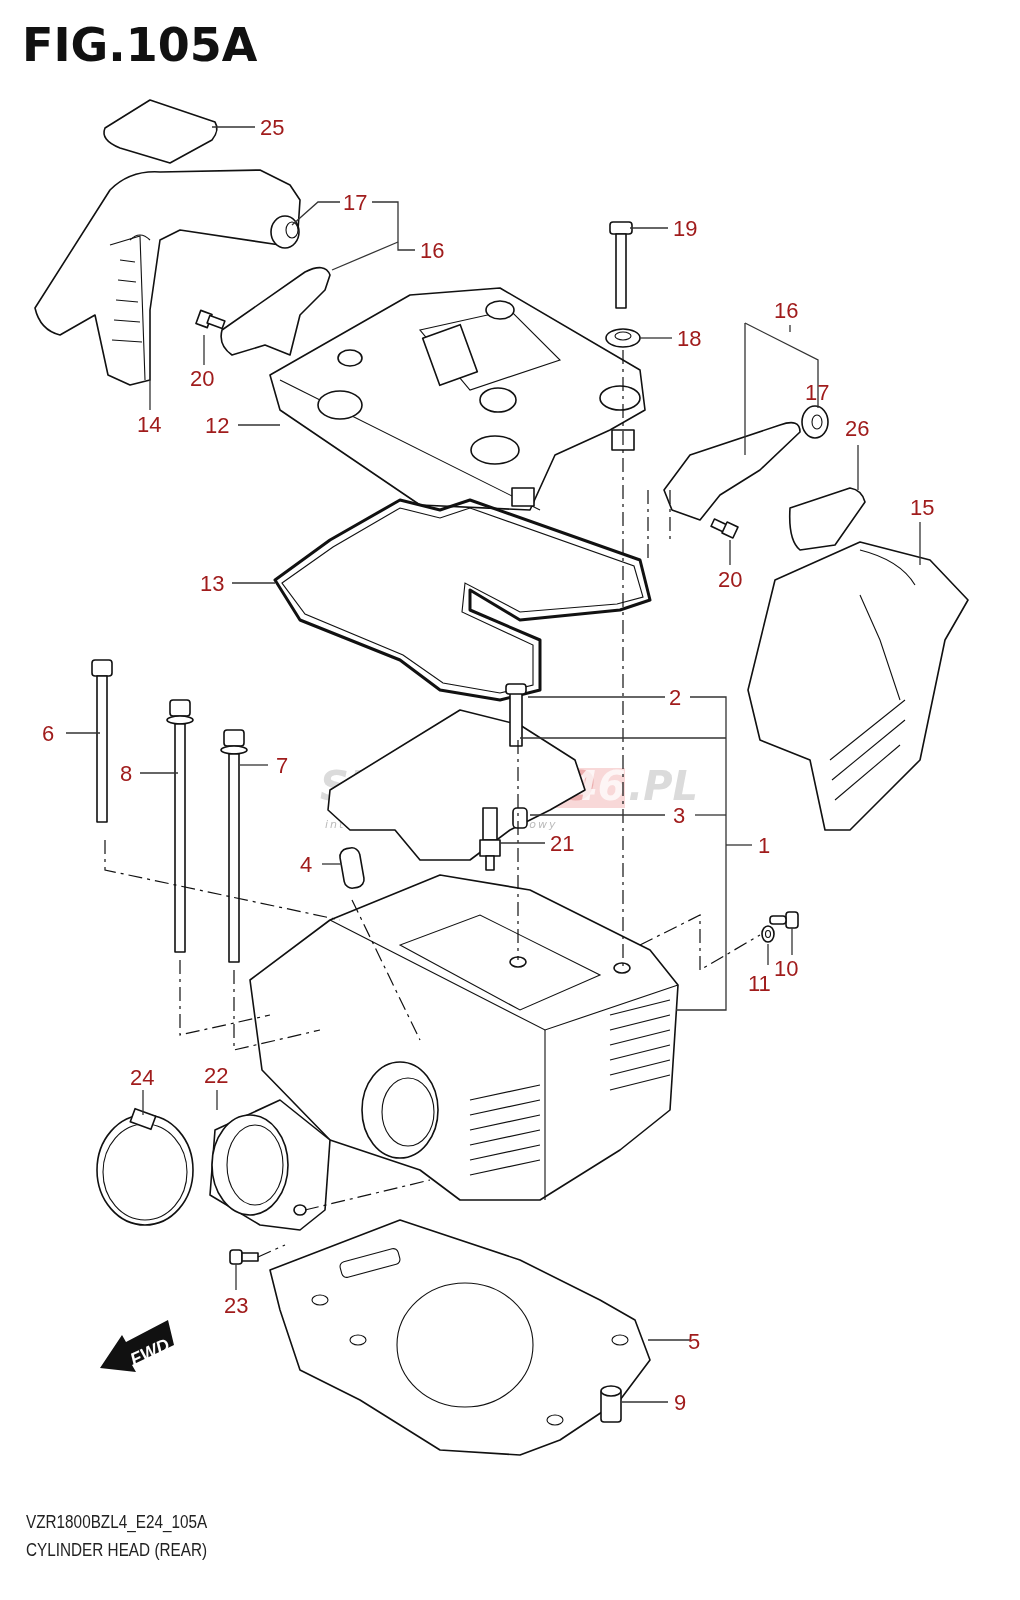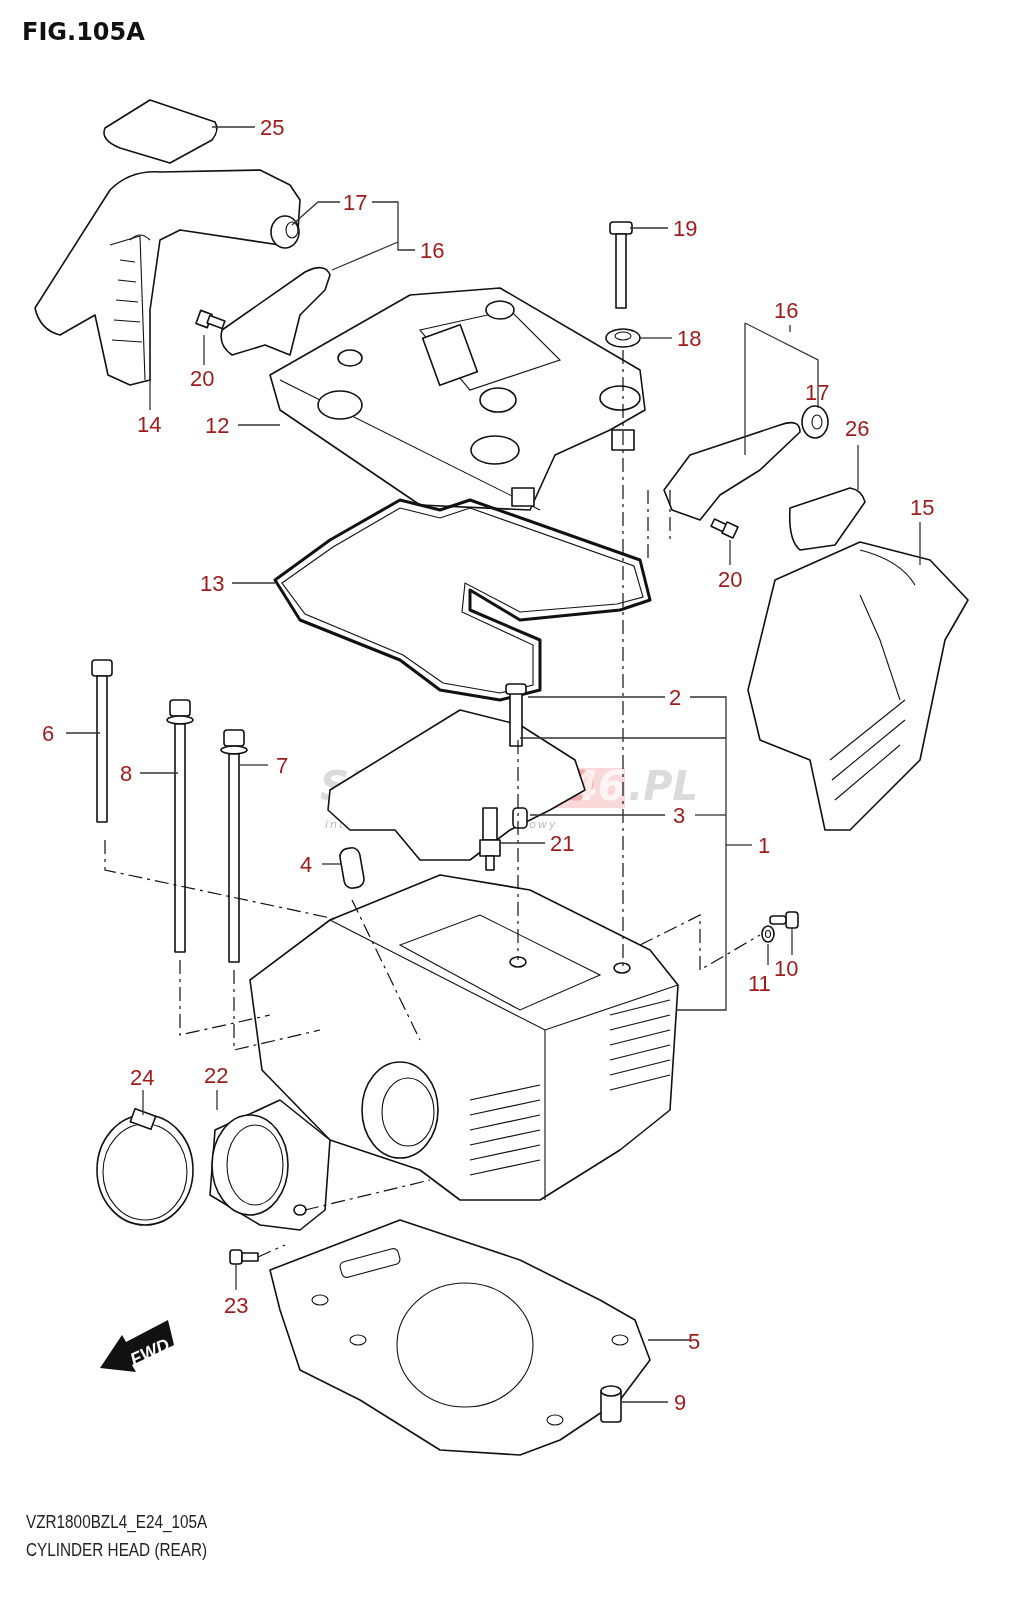--- a/index.html
+++ b/index.html
@@ -1,17 +1,17 @@
 <!DOCTYPE html>
 <html><head>
 <meta charset="utf-8">
 <style>
   html, body { margin:0; padding:0; background:#fff; }
   body { width:1020px; height:1600px; position:relative; overflow:hidden; font-family:"Liberation Sans", sans-serif; }
-  #fig-title { position:absolute; left:22px; top:18px; font-size:24px; font-weight:bold; color:#111; font-family:"DejaVu Sans", sans-serif; letter-spacing:0px; }
+  #fig-title { position:absolute; left:22px; top:18px; font-size:46px; font-weight:bold; color:#111; font-family:"DejaVu Sans", sans-serif; letter-spacing:0px; }
   #footer-code { position:absolute; left:26px; top:1512px; font-size:18px; color:#222; font-family:"Liberation Sans", sans-serif; transform:scaleX(0.85); transform-origin:left; }
   #footer-name { position:absolute; left:26px; top:1540px; font-size:18px; color:#222; font-family:"Liberation Sans", sans-serif; transform:scaleX(0.85); transform-origin:left; }
   svg#diagram { position:absolute; left:0; top:0; }
   .lbl { font-family:"Liberation Sans", sans-serif; font-size:22px; fill:#a01c1c; }
   .lead { stroke:#333; stroke-width:1.3; fill:none; }
   .part { stroke:#111; stroke-width:1.6; fill:#fff; stroke-linejoin:round; }
   .thin { stroke:#111; stroke-width:1.1; fill:none; }
   .dash { stroke:#111; stroke-width:1.2; fill:none; stroke-dasharray:14 5 3 5; }
   .wm { font-family:"DejaVu Sans", sans-serif; font-weight:bold; font-style:italic; font-size:40px; fill:#cfcfcf; opacity:0.75; }
   .wm2 { font-family:"DejaVu Sans", sans-serif; font-style:italic; font-size:11px; fill:#bbb; letter-spacing:2px; }

